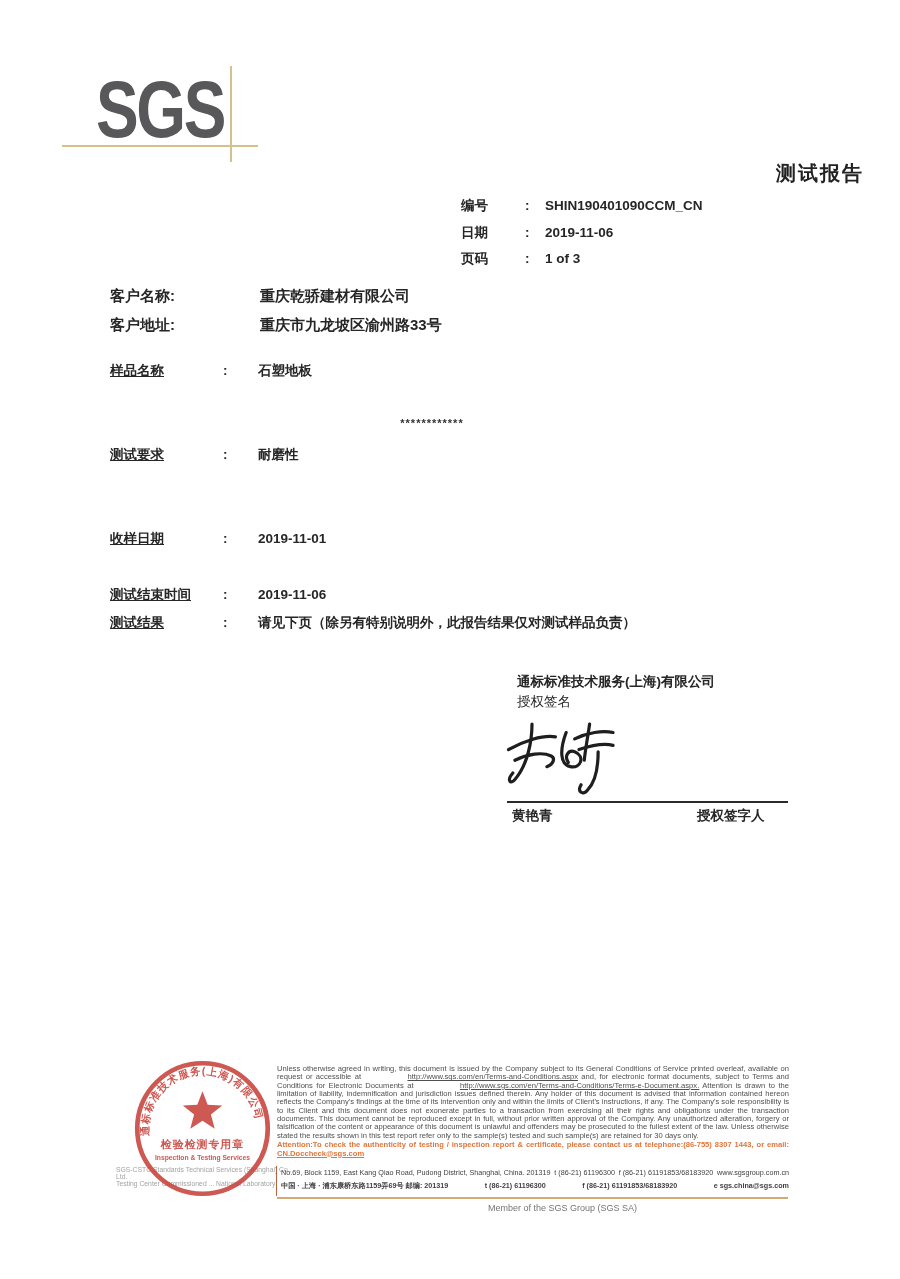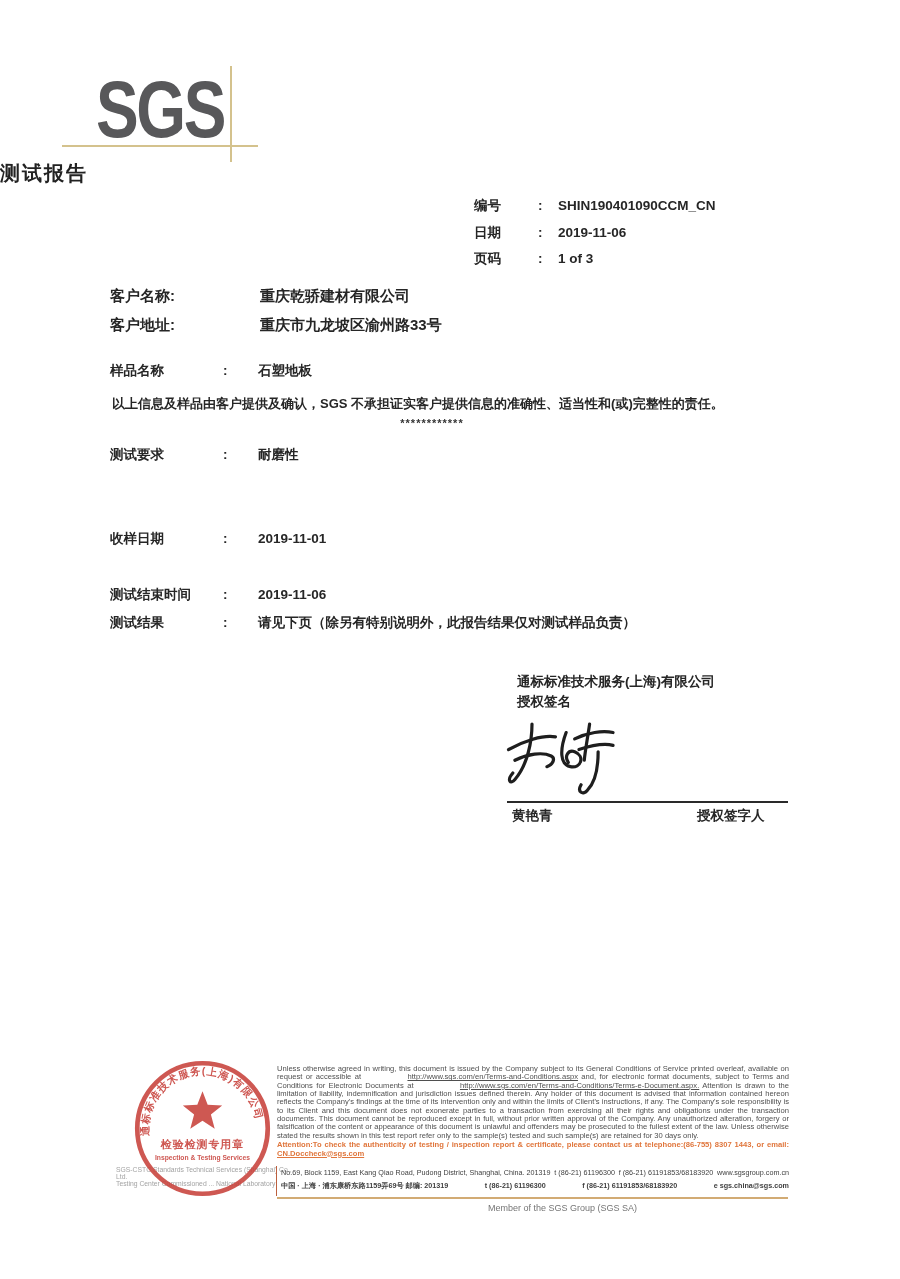--- a/index.html
+++ b/index.html
@@ -10,40 +10,40 @@
   }
   
   .logo-text{
     position:absolute;left:96px;top:70px;font-size:80px;font-weight:bold;
     color:#58585a;letter-spacing:-3px;transform:scaleX(.80);transform-origin:left top;
     line-height:1;
   }
   .logo-vline{position:absolute;left:230px;top:66px;width:2px;height:96px;background:#d4c28d;}
   .logo-hline{position:absolute;left:62px;top:145px;width:196px;height:2px;background:#d4c28d;}
   
-  .report-title{position:absolute;left:0;top:160px;width:864px;text-align:left;
+  .report-title{position:absolute;left:0;top:160px;width:864px;text-align:right;
     font-size:20px;font-weight:bold;color:#222;letter-spacing:2px;}
-  .hrow{position:absolute;left:474px;font-size:13.5px;font-weight:bold;color:#262626;}
+  .hrow{position:absolute;left:461px;font-size:13.5px;font-weight:bold;color:#262626;}
   .hrow .hlbl{display:inline-block;width:64px;}
   .hrow .hcol{display:inline-block;width:20px;}
   
   .crow{position:absolute;left:110px;font-size:15px;color:#262626;width:700px;}
   .crow .clbl{display:inline-block;width:150px;font-weight:bold;}
   .crow .cval{font-weight:600;}
   .drow{position:absolute;left:110px;font-size:13.5px;color:#262626;width:700px;}
-  .drow .dlbl{display:inline-block;width:113px;font-weight:bold;}
+  .drow .dlbl{display:inline-block;width:113px;font-weight:bold;text-decoration:underline;}
   .drow .dcol{display:inline-block;width:35px;font-weight:bold;}
   .drow .dval{font-weight:700;}
   .disclaimer{position:absolute;left:112px;top:395px;width:685px;font-size:13px;
     font-weight:600;color:#262626;}
   .stars{position:absolute;left:0;top:417px;width:864px;text-align:center;
     font-size:11px;font-weight:bold;letter-spacing:1px;color:#333;}
   
   .sig-company{position:absolute;left:517px;top:673px;font-size:13.5px;font-weight:600;color:#262626;}
-  .sig-caption{position:absolute;left:517px;top:693px;font-size:13.5px;font-weight:700;color:#262626;}
+  .sig-caption{position:absolute;left:517px;top:693px;font-size:13.5px;font-weight:400;color:#262626;}
   .sig-svg{position:absolute;left:500px;top:712px;}
   .sig-rule{position:absolute;left:507px;top:801px;width:281px;height:2px;background:#2a2a2a;}
   .sig-name{position:absolute;left:512px;top:807px;font-size:13.5px;font-weight:bold;color:#262626;}
   .sig-role{position:absolute;left:697px;top:807px;font-size:13.5px;font-weight:bold;color:#262626;}
   
   .stamp-sub{position:absolute;left:116px;width:180px;font-size:6.8px;color:#a3a3a3;line-height:1.1;}
   .stamp-svg{position:absolute;left:130px;top:1056px;opacity:.88;}
   .legal-block{position:absolute;left:277px;top:1065px;width:512px;}
   .legal{font-size:7.6px;line-height:1.1;color:#4f4f4f;text-align:justify;}
   .legal u{text-decoration:underline;padding-left:43px;}
@@ -82,21 +82,20 @@
   <div class="crow" style="top:287px">
     <span class="clbl">客户名称:</span><span class="cval">重庆乾骄建材有限公司</span>
   </div>
   <div class="crow" style="top:316px">
     <span class="clbl">客户地址:</span><span class="cval">重庆市九龙坡区渝州路33号</span>
   </div>
   <div class="drow" style="top:362px">
     <span class="dlbl">样品名称</span><span class="dcol">:</span><span class="dval">石塑地板</span>
   </div>
 
-  <div class="disclaimer">以上信息及样品由客户提供及确认，SGS 不承担证实客户提供信息的准确性、适当性和(或)完整性的责任。</div>
   <div class="stars">************</div>
 
   <div class="drow" style="top:446px">
     <span class="dlbl">测试要求</span><span class="dcol">:</span><span class="dval">耐磨性</span>
   </div>
   <div class="drow" style="top:530px">
     <span class="dlbl">收样日期</span><span class="dcol">:</span><span class="dval">2019-11-01</span>
   </div>
   <div class="drow" style="top:586px">
     <span class="dlbl">测试结束时间</span><span class="dcol">:</span><span class="dval">2019-11-06</span>

